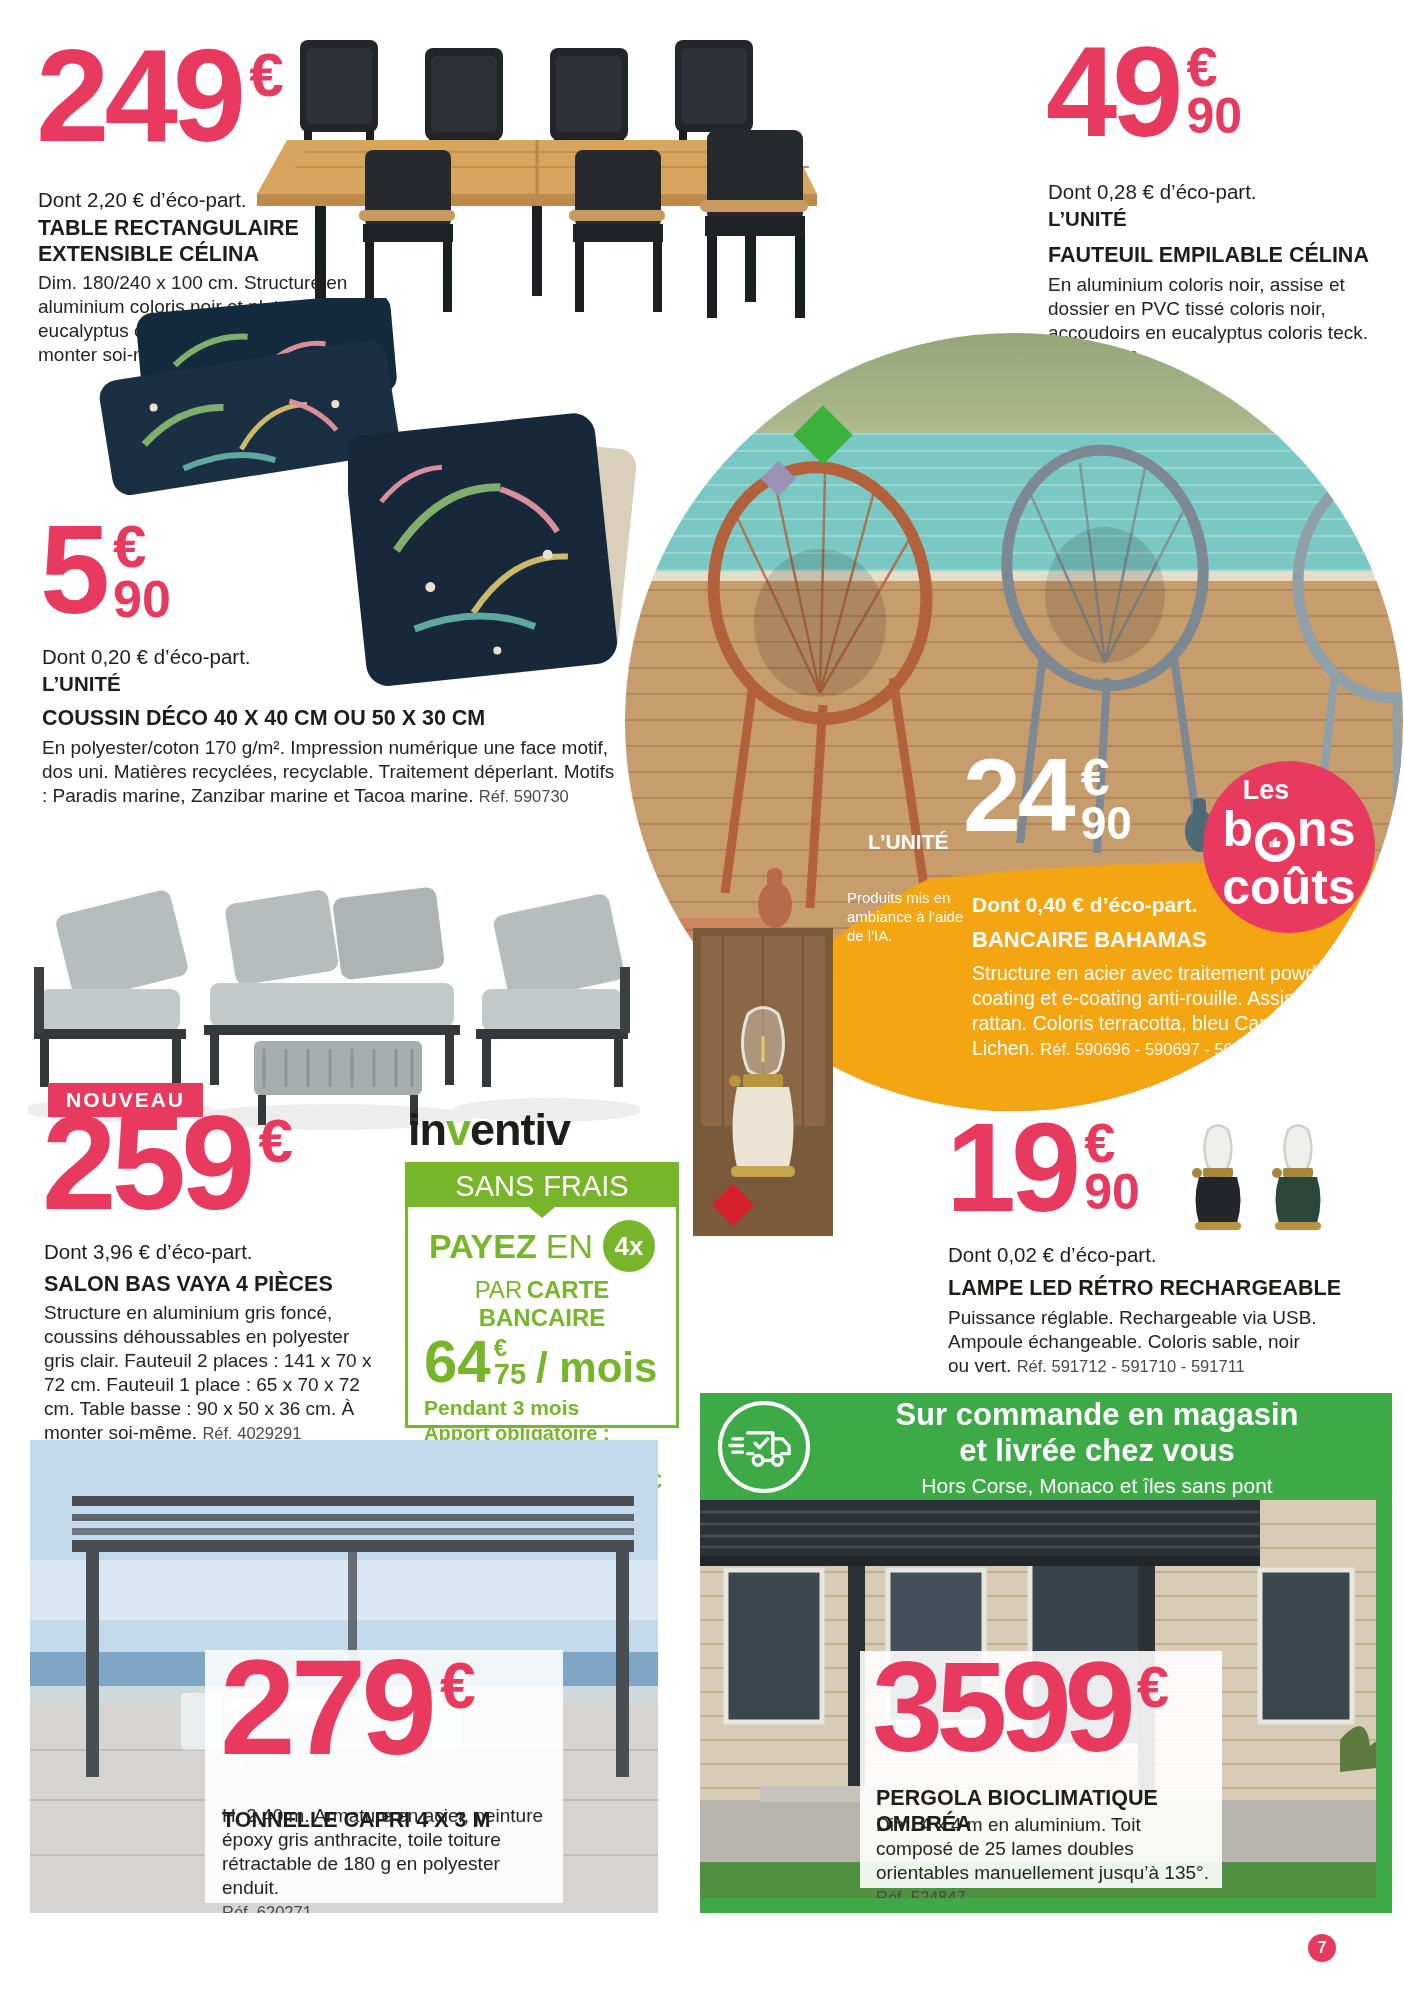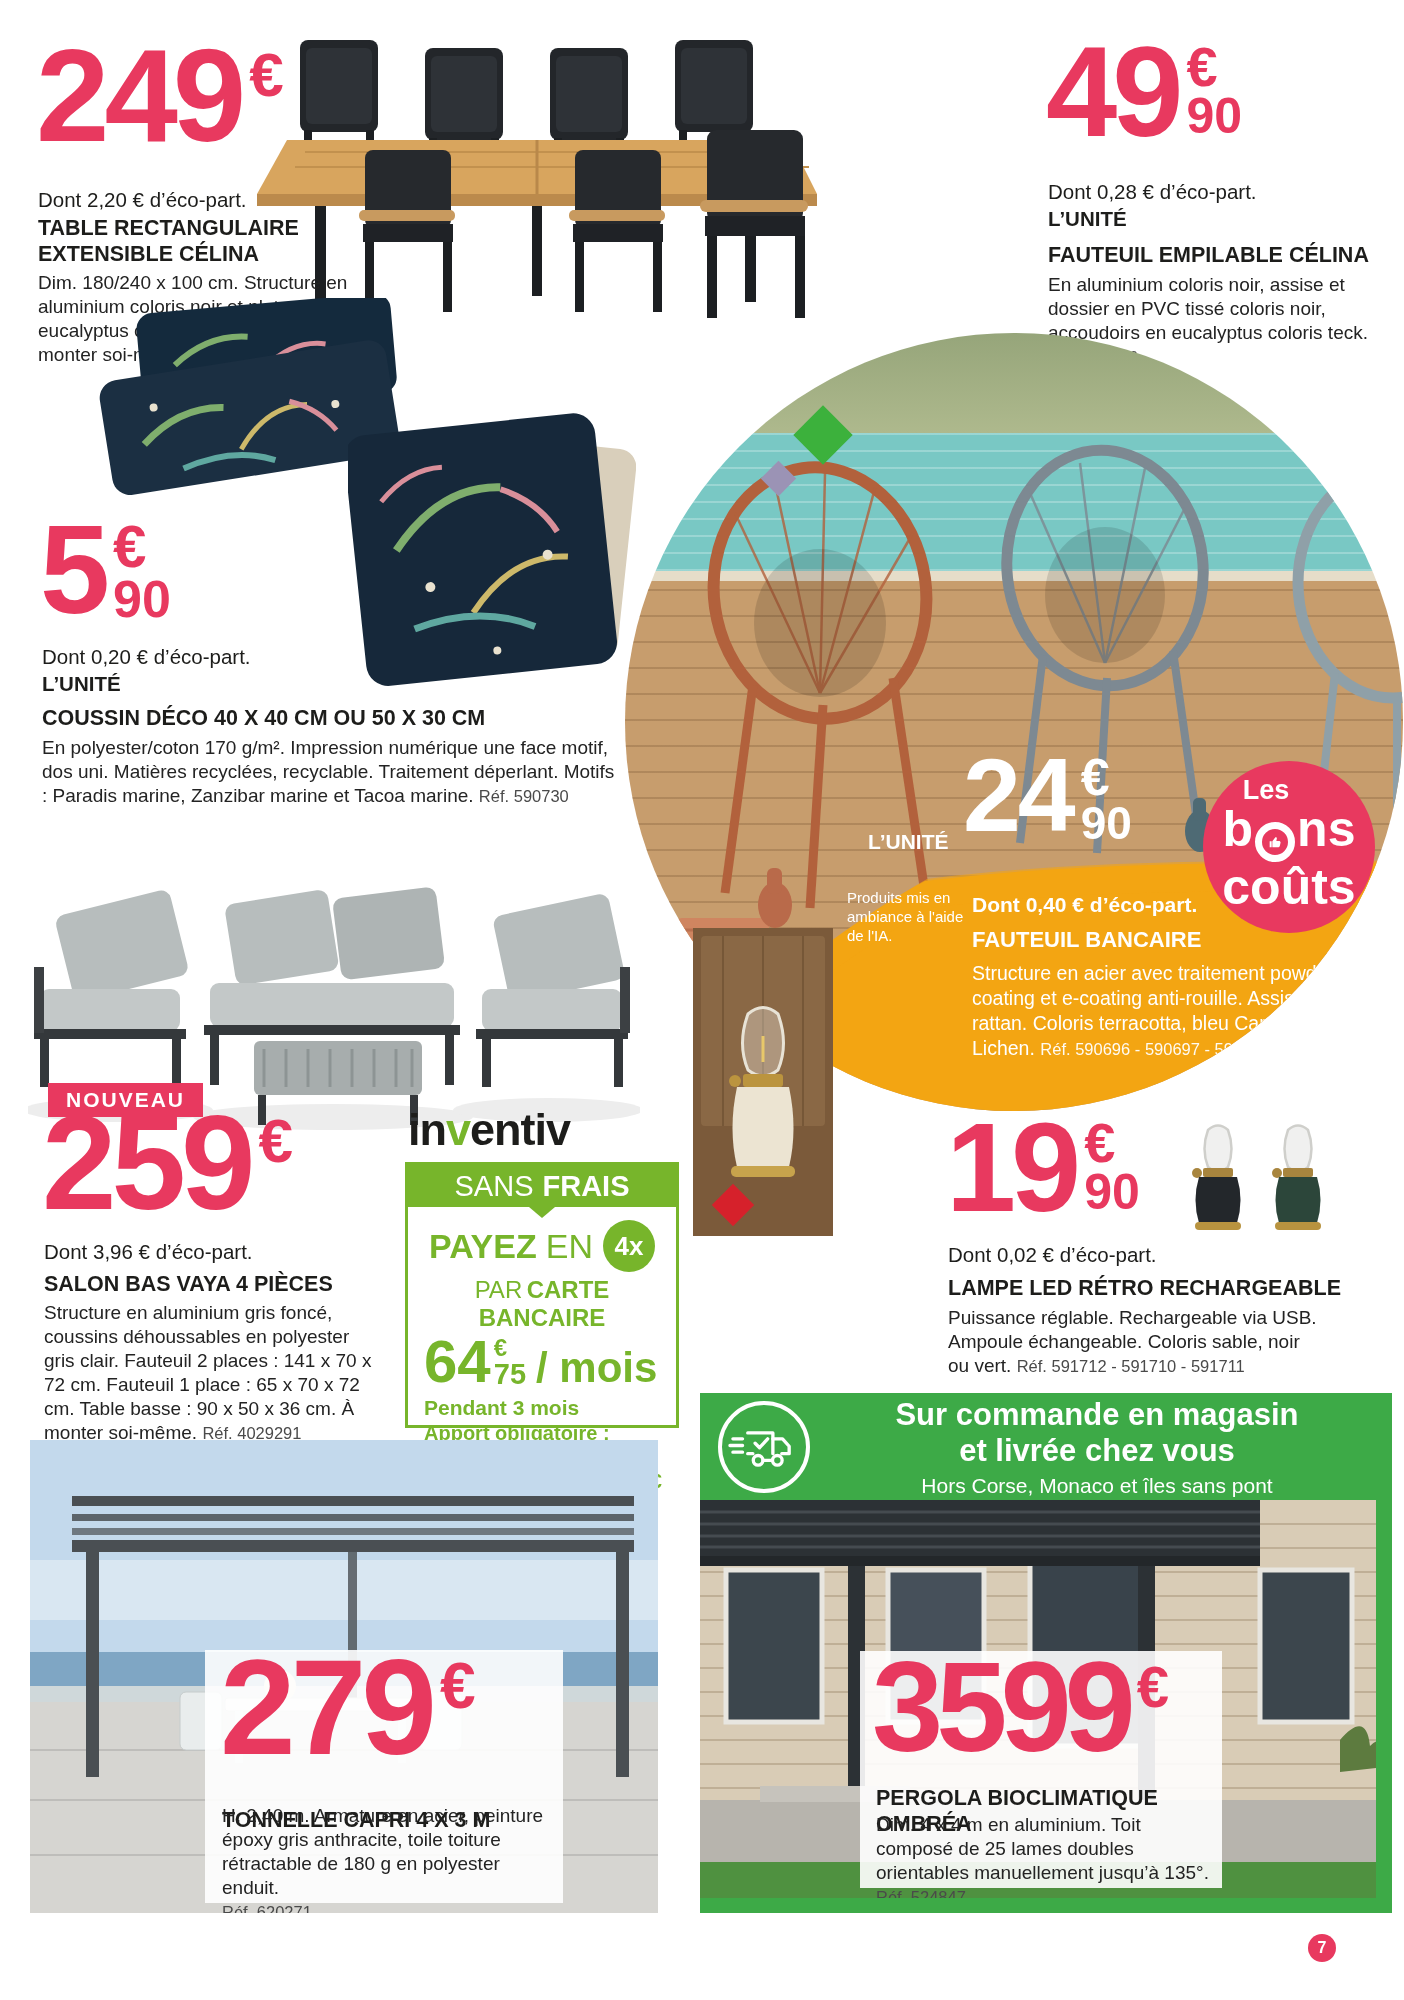--- a/index.html
+++ b/index.html
@@ -252,21 +252,21 @@
       <div class="price white">
         <span class="int" style="font-size:104px;letter-spacing:-3px;">24</span>
         <span class="pstack">
           <span class="cur" style="font-size:52px;">€</span>
           <span class="cents" style="font-size:46px;">90</span>
         </span>
       </div>
     </div>
     <div class="abs wtxt" style="left:222px;top:556px;width:118px;font-size:15px;line-height:1.25;">Produits mis en ambiance à l'aide de l'IA.</div>
     <div class="abs wtxt" style="left:347px;top:560px;font-weight:700;font-size:21px;">Dont 0,40 € d’éco-part.</div>
-    <div class="abs wtxt" style="left:347px;top:594px;font-weight:700;font-size:22px;">FAUTEUIL BANCAIRE</div>
+    <div class="abs wtxt" style="left:347px;top:594px;font-weight:700;font-size:22px;">BANCAIRE BAHAMAS</div>
     <div class="abs wtxt" style="left:347px;top:628px;width:400px;font-size:19.5px;line-height:1.28;">
       <span>Structure en acier avec traitement powder coating et e-coating anti-rouille. Assise en rattan. Coloris terracotta, bleu Caraïbes ou Lichen.</span>
       <span class="pref">Réf. 590696 - 590697 - 590698</span>
     </div>
 
     <div class="abs bonsbadge" style="left:578px;top:428px;width:172px;height:172px;padding-top:14px;box-sizing:border-box;">
       <div style="font-size:27px;font-weight:700;margin-left:-46px;">Les</div>
       <div style="font-size:50px;font-weight:800;line-height:1.0;margin-top:-2px;">
         <span>b</span><span class="bons-o">
             <svg viewBox="0 0 24 24" width="16" height="16">
@@ -348,21 +348,21 @@
     <span>Structure en aluminium gris foncé, coussins déhoussables en polyester gris clair. Fauteuil 2 places : 141 x 70 x 72 cm. Fauteuil 1 place : 65 x 70 x 72 cm. Table basse : 90 x 50 x 36 cm. À monter soi-même.</span>
     <span class="pref">Réf. 4029291</span>
   </div>
 
   <div class="abs" style="left:408px;top:1104px;font-size:45px;font-weight:800;letter-spacing:-1px;color:#1d1d1b;">
     <span>in</span><span style="color:#77b52b;">v</span><span>entiv</span>
   </div>
   <div class="abs greenbox" style="left:405px;top:1162px;width:268px;height:260px;">
     <div style="background:#77b52b;height:42px;display:flex;align-items:center;justify-content:center;color:#fff;font-size:29px;">
       <span style="font-weight:400;margin-right:9px;">SANS</span>
-      <span style="font-weight:700;">FRAIS</span>
+      <span style="font-weight:400;">FRAIS</span>
     </div>
     <div style="width:0;height:0;border-left:13px solid transparent;border-right:13px solid transparent;border-top:11px solid #77b52b;margin:0 auto;"></div>
     <div style="display:flex;align-items:center;justify-content:center;margin-top:2px;">
       <span class="gtxt" style="font-size:34px;font-weight:800;">PAYEZ</span>
       <span class="gtxt" style="font-size:34px;font-weight:400;margin:0 10px 0 9px;">EN</span>
       <span style="background:#77b52b;color:#fff;width:52px;height:52px;border-radius:50%;display:inline-flex;align-items:center;justify-content:center;font-size:26px;font-weight:800;">4x</span>
     </div>
     <div style="text-align:center;margin-top:4px;">
       <span class="gtxt" style="font-size:24px;font-weight:400;">PAR</span>
       <span class="gtxt" style="font-size:24px;font-weight:800;">CARTE BANCAIRE</span>

